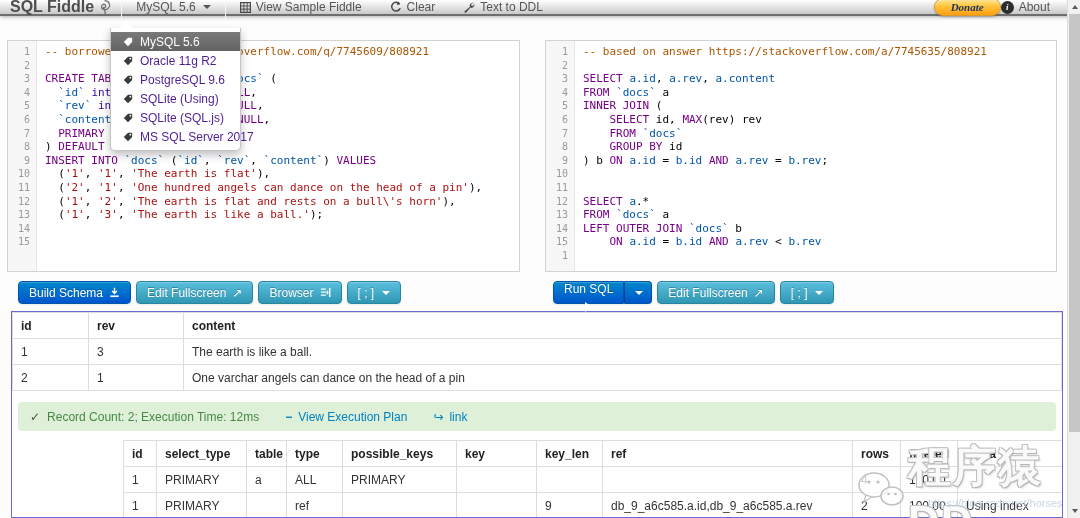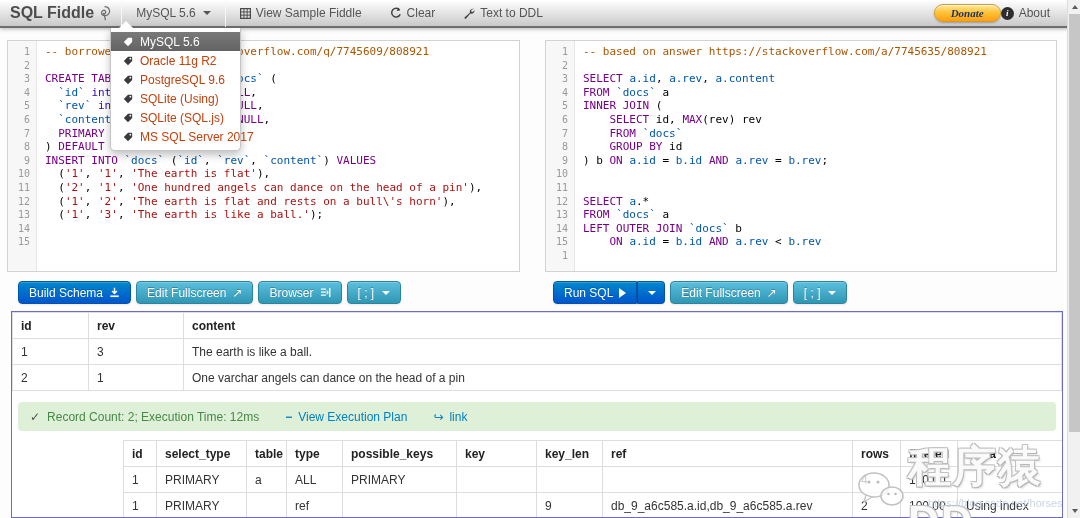--- a/index.html
+++ b/index.html
@@ -1,20 +1,20 @@
 <!DOCTYPE html>
 <html><head>
 <meta charset="utf-8">
 <style>
   * { margin:0; padding:0; box-sizing:border-box; }
   html,body { width:1080px; height:518px; overflow:hidden; background:#fdfdfd;
     font-family:"Liberation Sans","DejaVu Sans",sans-serif; }
 
   
-  .navbar { position:absolute; left:0; top:0; width:1080px; height:28px; z-index:20;
+  .navbar { position:absolute; left:0; top:0; width:1080px; height:16px; z-index:20;
     background:linear-gradient(#ffffff,#c9c9c9); border-bottom:2px solid #6e6e6e;
     box-shadow:0 1px 4px rgba(0,0,0,.3); display:flex; align-items:center; }
   .brand { display:flex; align-items:center; gap:2px; padding:0 8px 0 10px;
     font-size:16px; font-weight:bold; color:#4d4d4d; }
   .nav-divider { width:1px; height:27px; background:#cfcfcf; border-right:1px solid #f6f6f6; }
   .nav-item { display:flex; align-items:center; gap:5px; padding:0 14px; height:26px;
     font-size:12px; color:#555; cursor:pointer; }
   .caret-down { width:0; height:0; border-left:4px solid transparent; border-right:4px solid transparent;
     border-top:4px solid #555; display:inline-block; margin-left:2px; }
   .nav-right { margin-left:auto; display:flex; align-items:center; padding-right:30px; }
@@ -28,21 +28,21 @@
     font-family:"Liberation Serif","DejaVu Serif",serif; }
   .info-circle::after { content:"i"; font-style:italic; }
 
   
   .db-menu { position:absolute; left:110px; top:28px; width:131px; z-index:40; list-style:none;
     background:#fff; border:1px solid #c5c5c5; border-top:none; border-radius:0 0 5px 5px;
     box-shadow:0 4px 9px rgba(0,0,0,.25); padding:4px 0; }
   .db-menu::before { content:""; position:absolute; top:-7px; left:8px; width:0; height:0;
     border-left:7px solid transparent; border-right:7px solid transparent; border-bottom:7px solid #fff; }
   .db-menu li { display:flex; align-items:center; gap:7px; padding:2px 12px; height:19px;
-    font-size:12px; color:#c2410c; cursor:pointer; white-space:nowrap; }
+    font-size:12px; color:#4c1d95; cursor:pointer; white-space:nowrap; }
   .db-menu li.selected { background:linear-gradient(#7a7a7a,#636363); color:#fff; }
   .db-menu li.selected svg { color:#fff; }
   .db-menu svg { color:#3a3a3a; flex:0 0 auto; }
 
   
   .editor { position:absolute; top:40px; height:232px; background:#fff; border:1px solid #d2d2d2; }
   #schema-editor { left:7px;  width:513px; }
   #query-editor  { left:545px; width:512px; }
   .gutter { position:absolute; left:0; top:0; bottom:0; width:29px; background:#f7f7f7;
     border-right:1px solid #e6e6e6; padding-top:4px; }
@@ -57,21 +57,21 @@
   
   .toolbar { position:absolute; top:281px; display:flex; gap:5px; z-index:2;text-align:right; }
   #schema-toolbar { left:18px; } #query-toolbar { left:553px; }
   .btn { display:inline-flex; align-items:center; gap:6px; height:23px; padding:0 10px;
     border-radius:4px; font-size:12px; color:#fff; cursor:pointer;
     text-shadow:0 -1px 0 rgba(0,0,0,.25); box-shadow:inset 0 1px 0 rgba(255,255,255,.2), 0 1px 2px rgba(0,0,0,.08); }
   .btn-primary { background:linear-gradient(#0088cc,#0055cc); border:1px solid #0055aa; }
   .btn-info { background:linear-gradient(#5bc0de,#2f96b4); border:1px solid #2a85a0; }
   .btn .caret-down { border-top-color:#fff; }
   .split { display:inline-flex; }
-  .split .main { border-radius:4px 0 0 4px; }
+  .split .main { border-radius:4px 0 0 4px;flex-direction:column; }
   .split .arrow { border-radius:0 4px 4px 0; border-left:1px solid rgba(0,0,40,.35); padding:0 8px; }
   .play { width:0; height:0; border-top:5px solid transparent; border-bottom:5px solid transparent;
     border-left:7px solid #fff; display:inline-block; }
   .ne-arrow { font-size:12px; }
 
   
   .results { position:absolute; left:11px; top:311px; width:1052px; height:207px; z-index:1;
     border:1px solid #6a6ad4; background:#fff; overflow:hidden; }
   table { border-collapse:collapse; table-layout:fixed; }
   .results-table { width:100%; }

